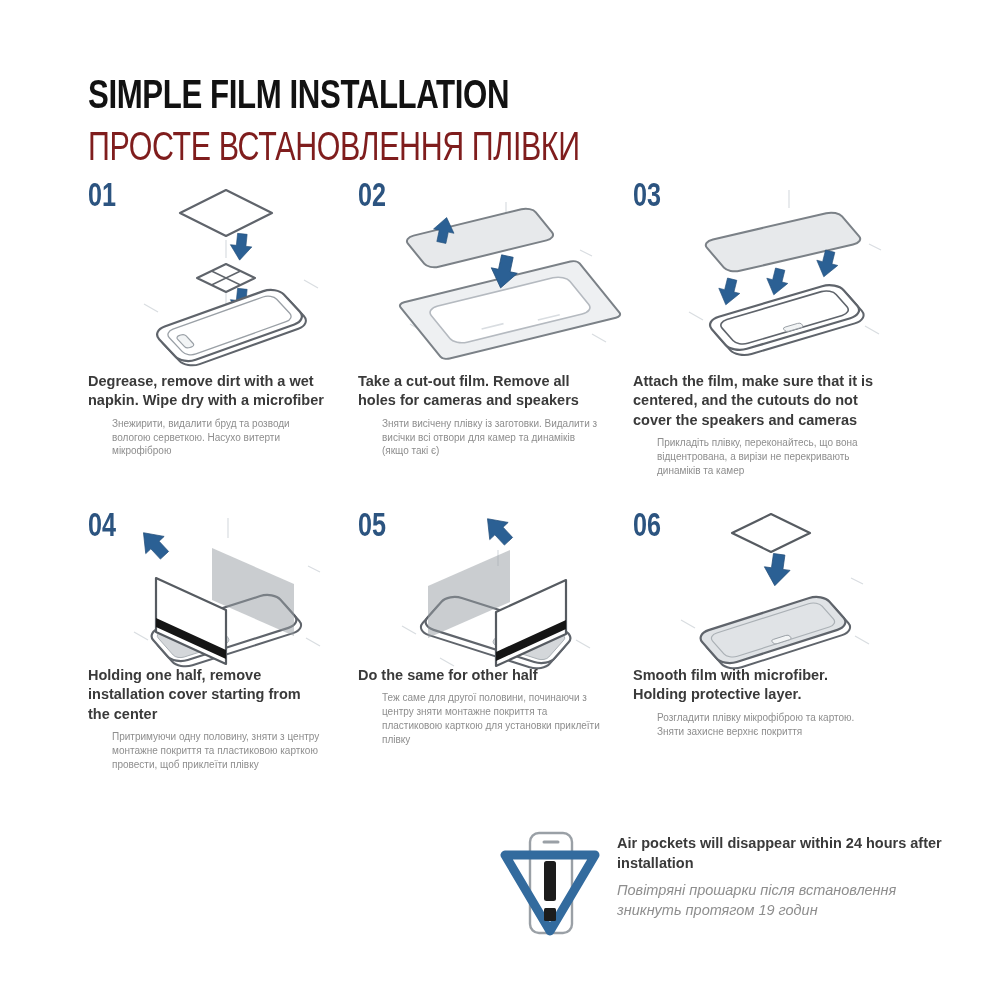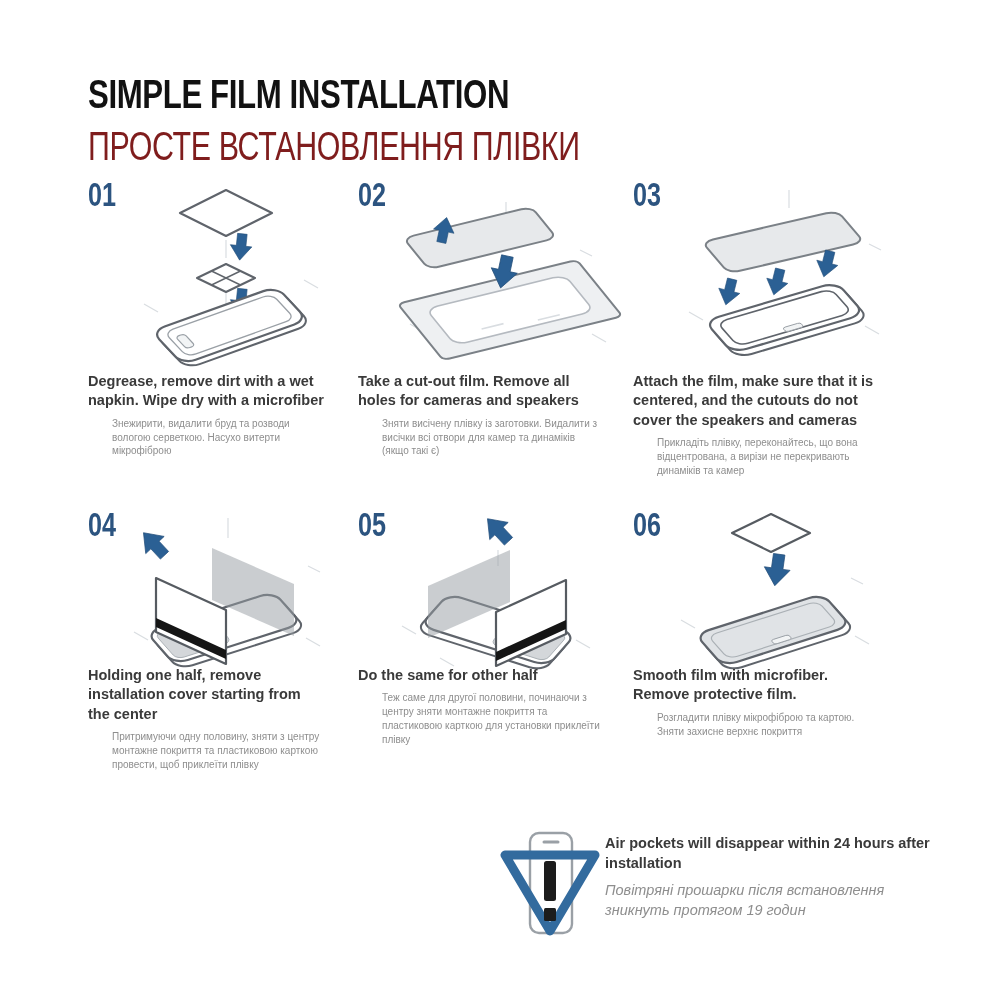--- a/index.html
+++ b/index.html
@@ -21,21 +21,21 @@
   .step-number span{display:inline-block;transform:scaleX(0.74);transform-origin:0 50%;}
   .step-illus{position:absolute;top:6px;left:26px;}
   .row2 .step-illus{top:0px;left:22px;}
   .captions{position:absolute;top:194px;left:0;right:32px;}
   .row2 .captions{top:158px;}
   .cap-en{font-size:14.5px;font-weight:bold;color:#3a3a3a;line-height:1.34;}
   .cap-ua{margin-top:6px;font-size:10px;color:#8e8e8e;line-height:1.38;margin-left:24px;}
 
   
   .warning{position:absolute;left:497px;top:831px;display:flex;align-items:flex-start;}
-  .warning-text{margin-left:4px;width:330px;padding-top:3px;}
+  .warning-text{margin-left:16px;width:330px;padding-top:3px;}
   .warning-en{font-size:14.5px;font-weight:bold;color:#3a3a3a;line-height:1.36;}
   .warning-ua{margin-top:7px;font-size:14.5px;font-style:italic;color:#8e8e8e;line-height:1.38;}
 
   svg{display:block;}
 </style>
 </head>
 <body>
 
 <svg width="0" height="0" style="position:absolute" aria-hidden="true">
   <defs>
@@ -219,21 +219,21 @@
           <g transform="translate(118,122) scale(1,0.6) rotate(-28)">
             <rect x="-72" y="-20" width="144" height="60" rx="15" fill="#ffffff" stroke="#5f646b" stroke-width="2" vector-effect="non-scaling-stroke"></rect>
             <rect x="-72" y="-30" width="144" height="60" rx="15" fill="#e0e3e6" stroke="#5f646b" stroke-width="2.2" vector-effect="non-scaling-stroke"></rect>
             <rect x="-62" y="-22" width="124" height="44" rx="10" fill="none" stroke="#aab0b5" stroke-width="1.2" vector-effect="non-scaling-stroke"></rect>
             <rect x="-10" y="14" width="20" height="8" rx="3" fill="#f2f4f5" stroke="#9aa0a6" stroke-width="1" vector-effect="non-scaling-stroke"></rect>
           </g>
         </svg>
       </div>
       <div class="step-number"><span>06</span></div>
       <div class="captions">
-        <div class="cap-en">Smooth film with microfiber. Remove protective film.</div>
+        <div class="cap-en">Smooth film with microfiber. Holding protective layer.</div>
         <div class="cap-ua">Розгладити плівку мікрофіброю та картою. Зняти захисне верхнє покриття</div>
       </div>
     </div>
 
   </div>
 
   <div class="warning">
     <div>
       <svg width="104" height="114" viewBox="0 0 104 114">
         <rect x="33" y="2" width="42" height="100" rx="9" fill="#ffffff" stroke="#9aa0a6" stroke-width="2.4"></rect>

